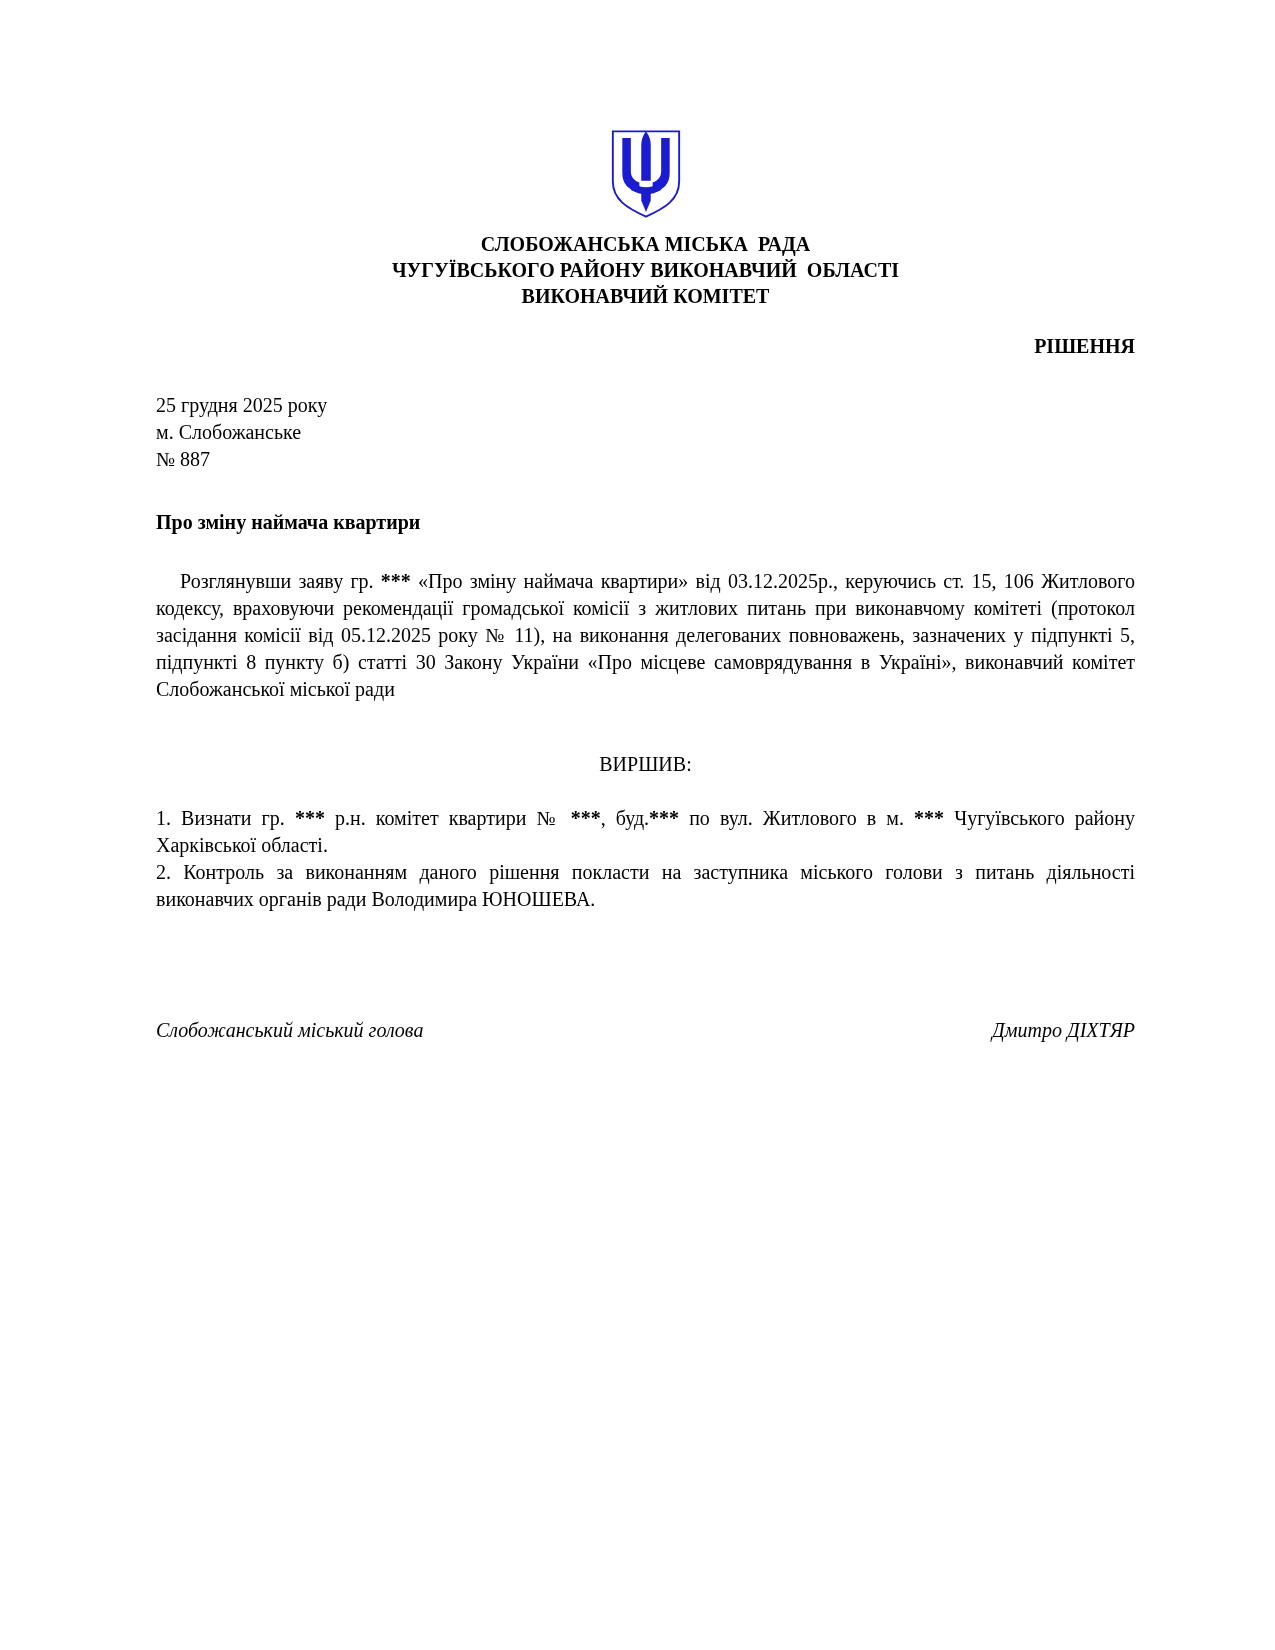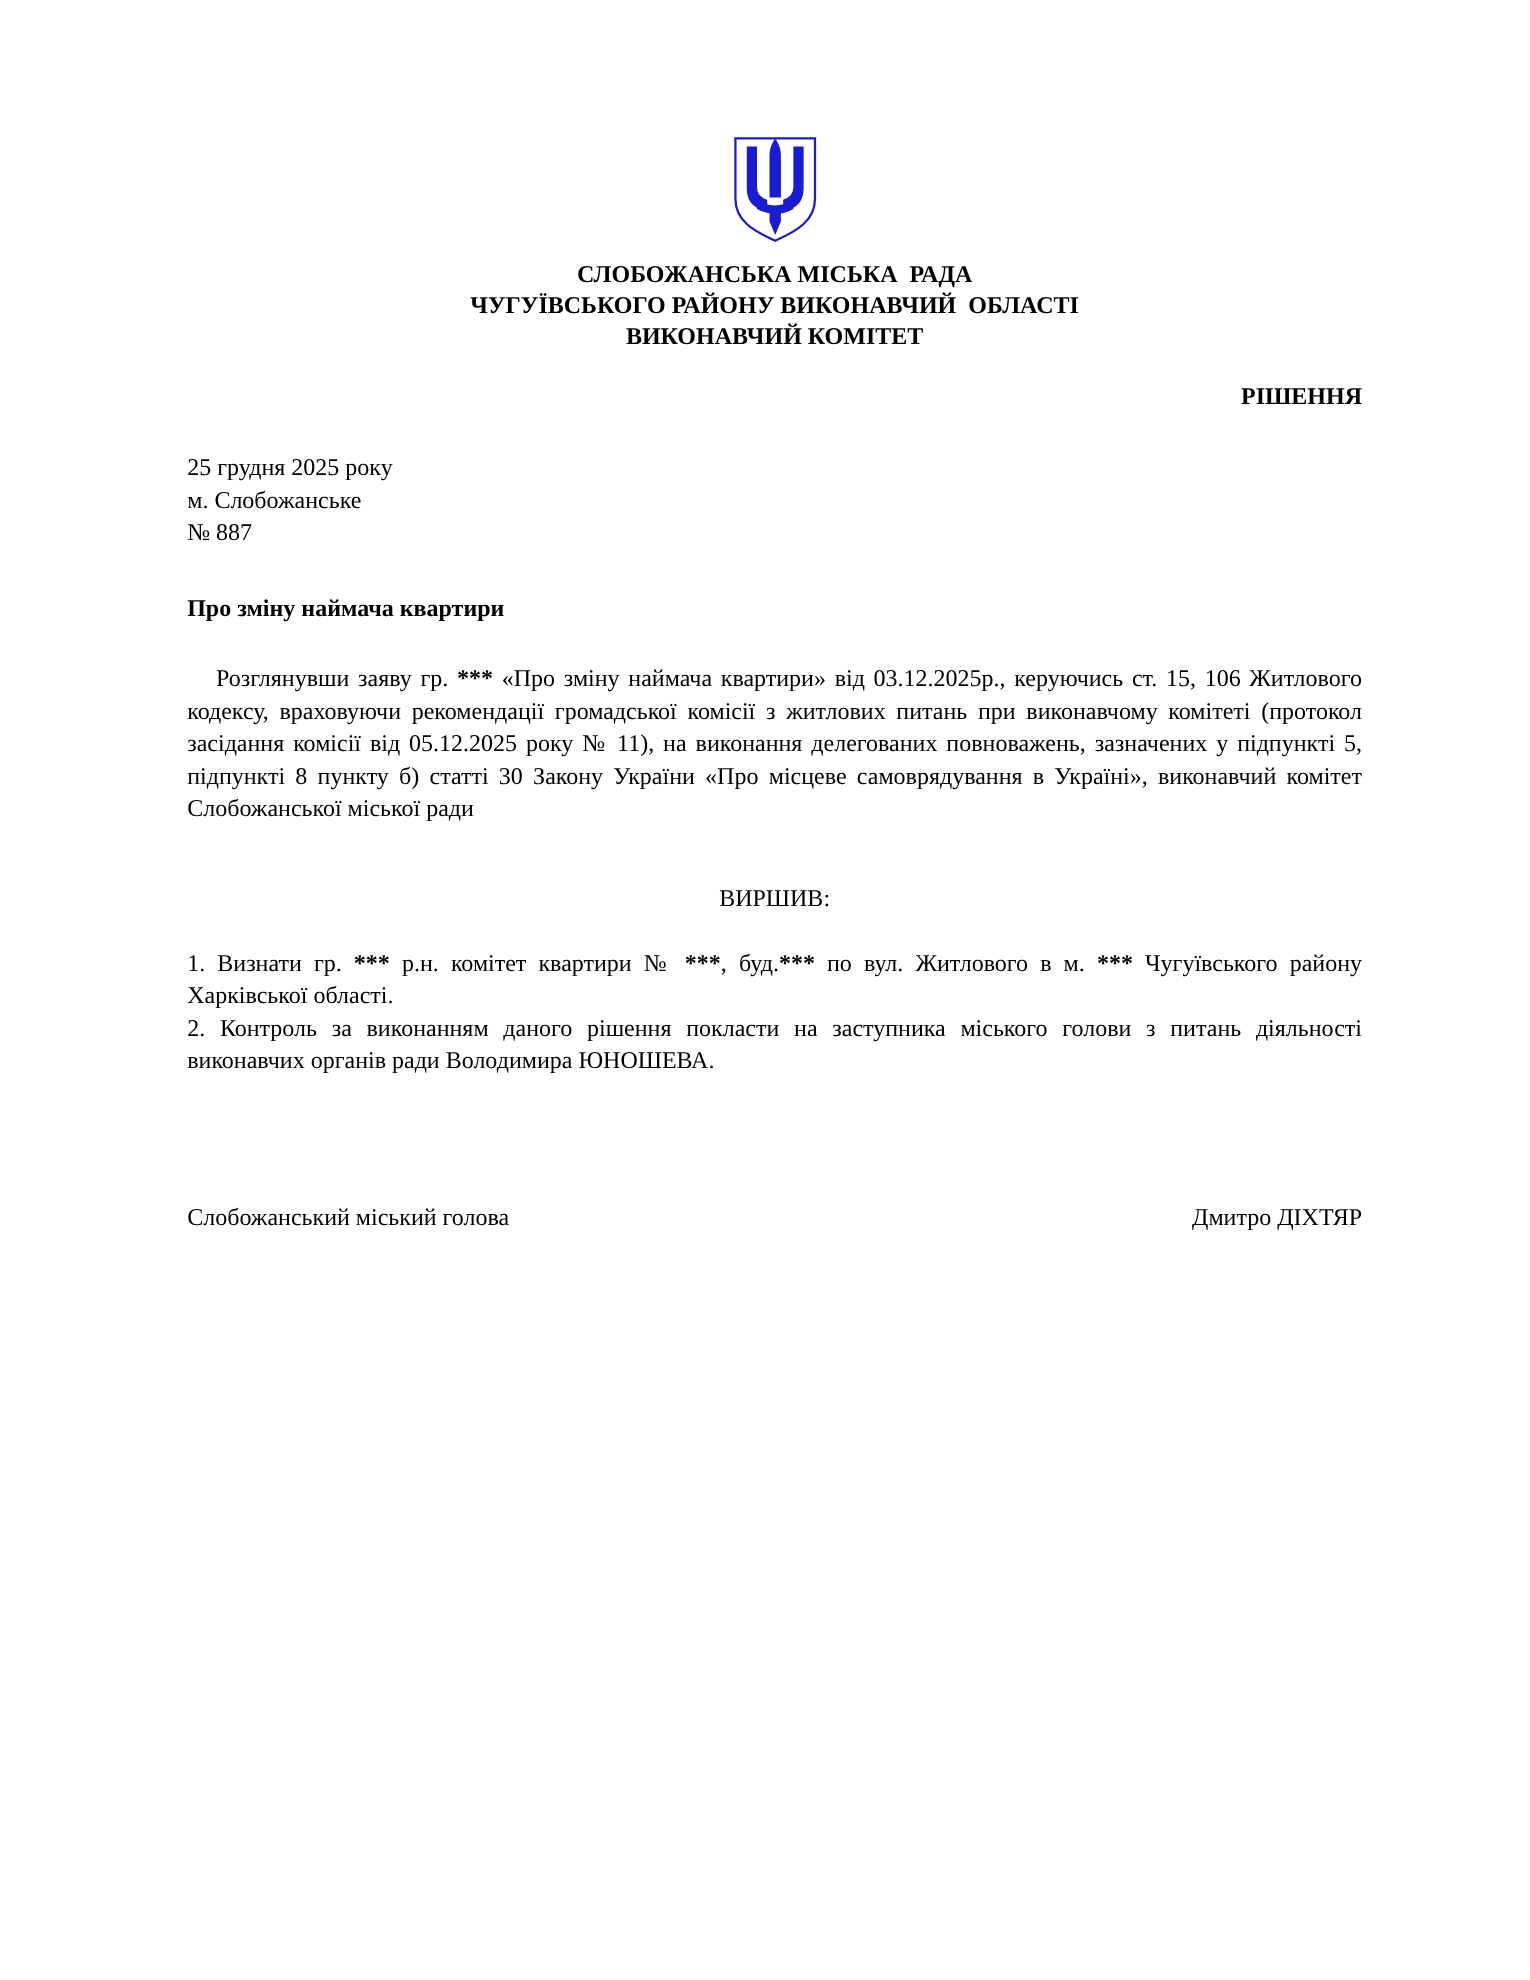--- a/index.html
+++ b/index.html
@@ -4,21 +4,21 @@
 <style>
   html, body {
     margin: 0;
     padding: 0;
     background: #ffffff;
   }
   .page {
     position: relative;
     width: 1275px;
     height: 1622px;
-    margin: 0 auto;
+    margin: 16px auto;
     background: #ffffff;
     color: #000000;
     font-family: "Liberation Serif", "DejaVu Serif", serif;
     font-size: 20px;
     line-height: 27px;
     box-sizing: border-box;
     padding: 112px 140px 0 156px;
     overflow: hidden;
   }
   .emblem-wrap {
@@ -63,20 +63,21 @@
   }
   .item-para {
     margin: 0;
     text-align: justify;
   }
   .sig-row {
     display: flex;
     justify-content: space-between;
     align-items: flex-start;
     margin-top: 104px;
+    font-style: italic;
   }
   b { font-weight: bold; }
 </style>
 </head>
 <body>
 
 <div class="page">
 
   <div class="emblem-wrap">
     <svg width="72" height="92" viewBox="0 0 76 96" xmlns="http://www.w3.org/2000/svg">

